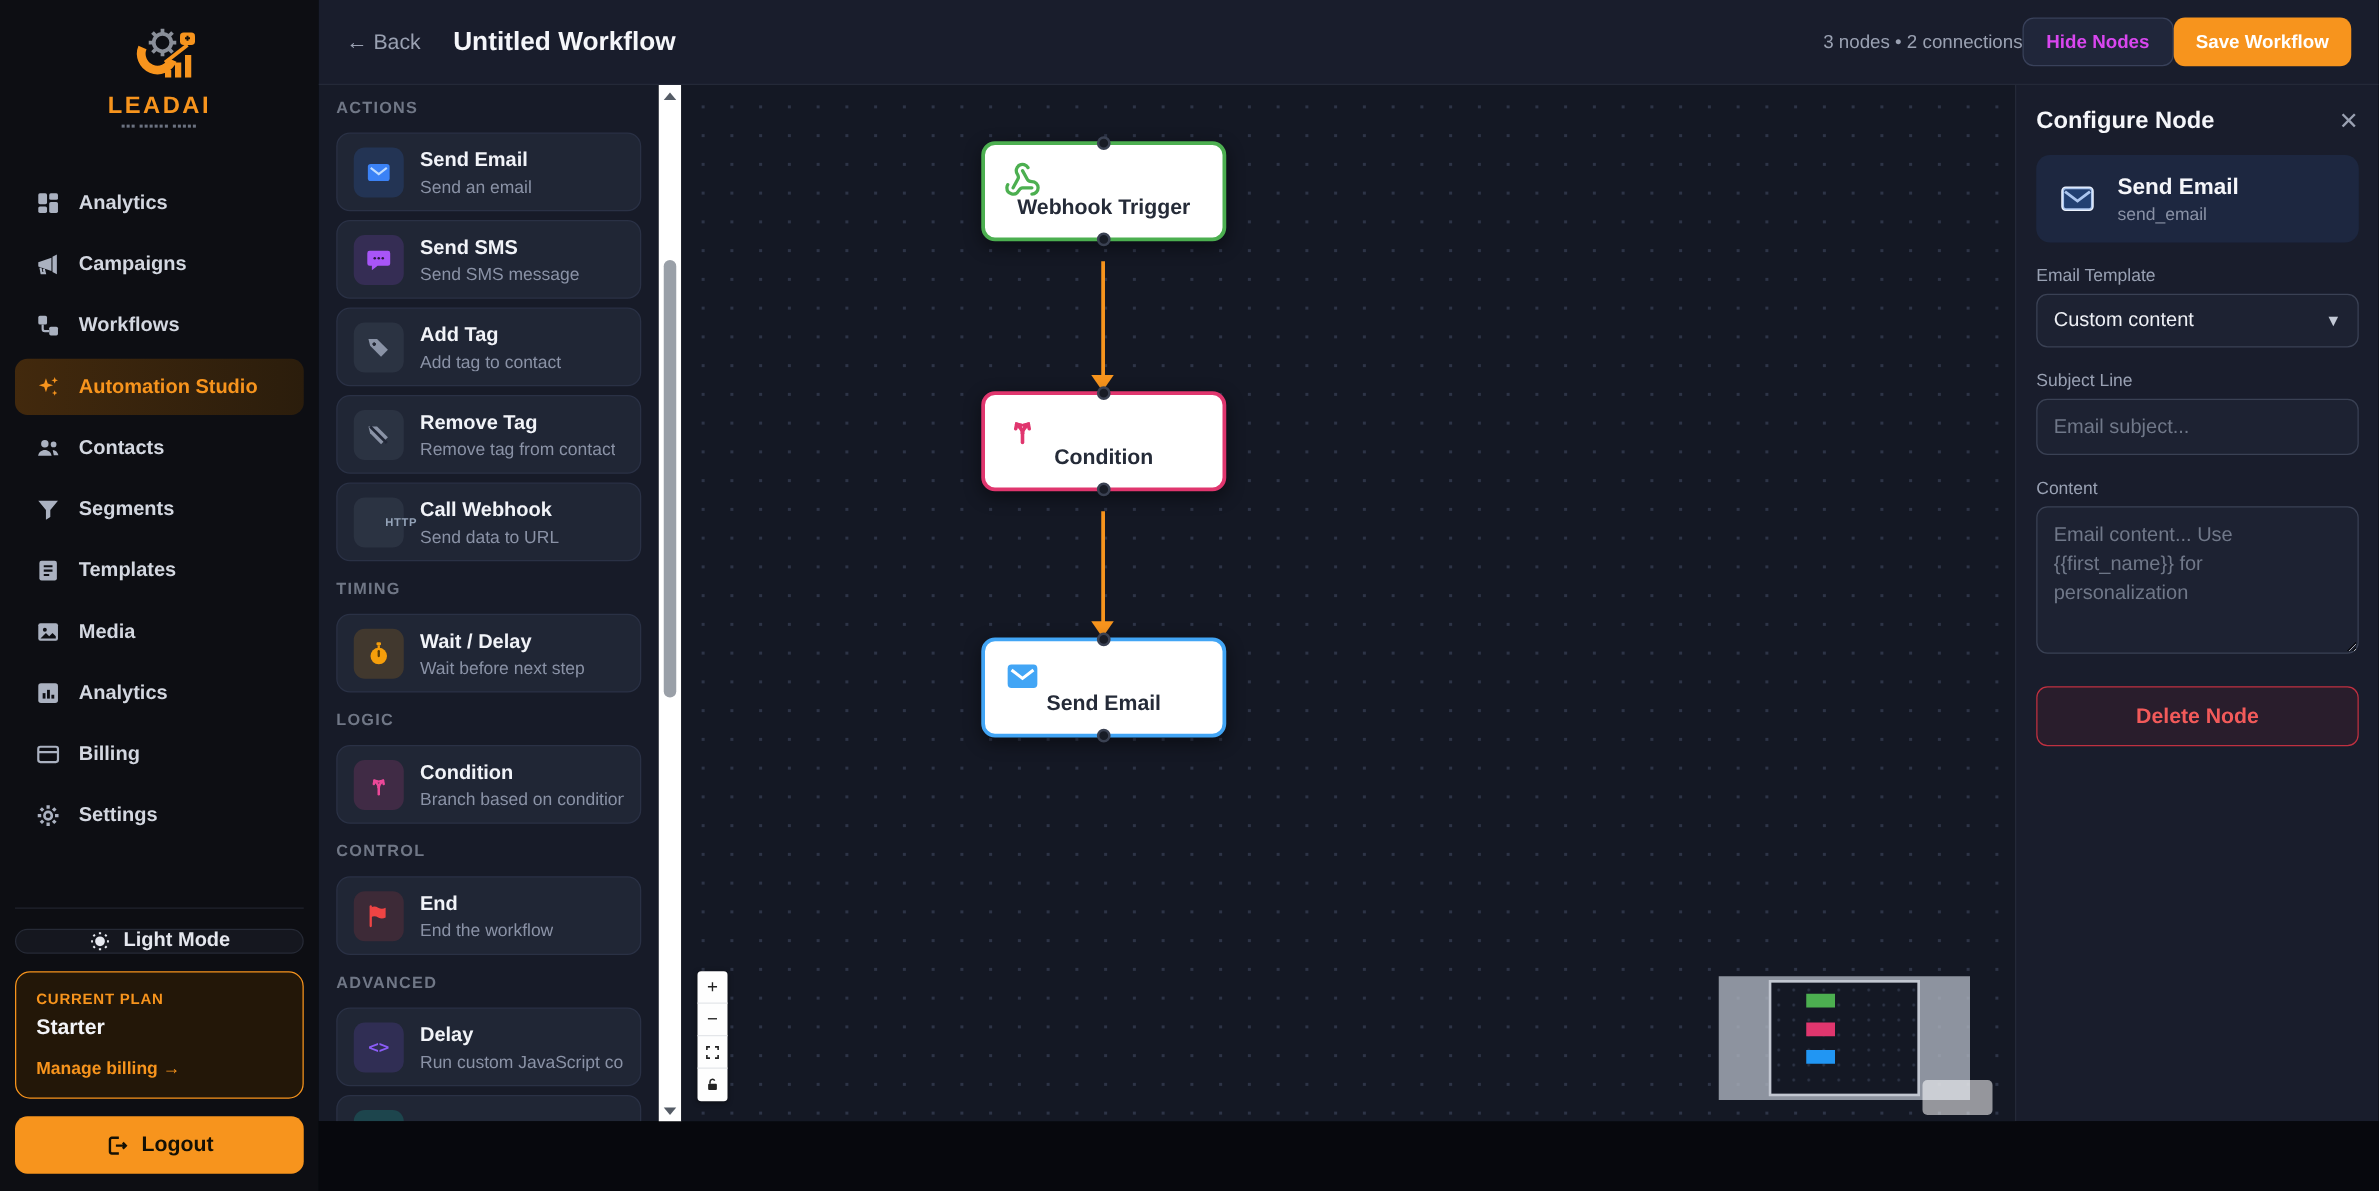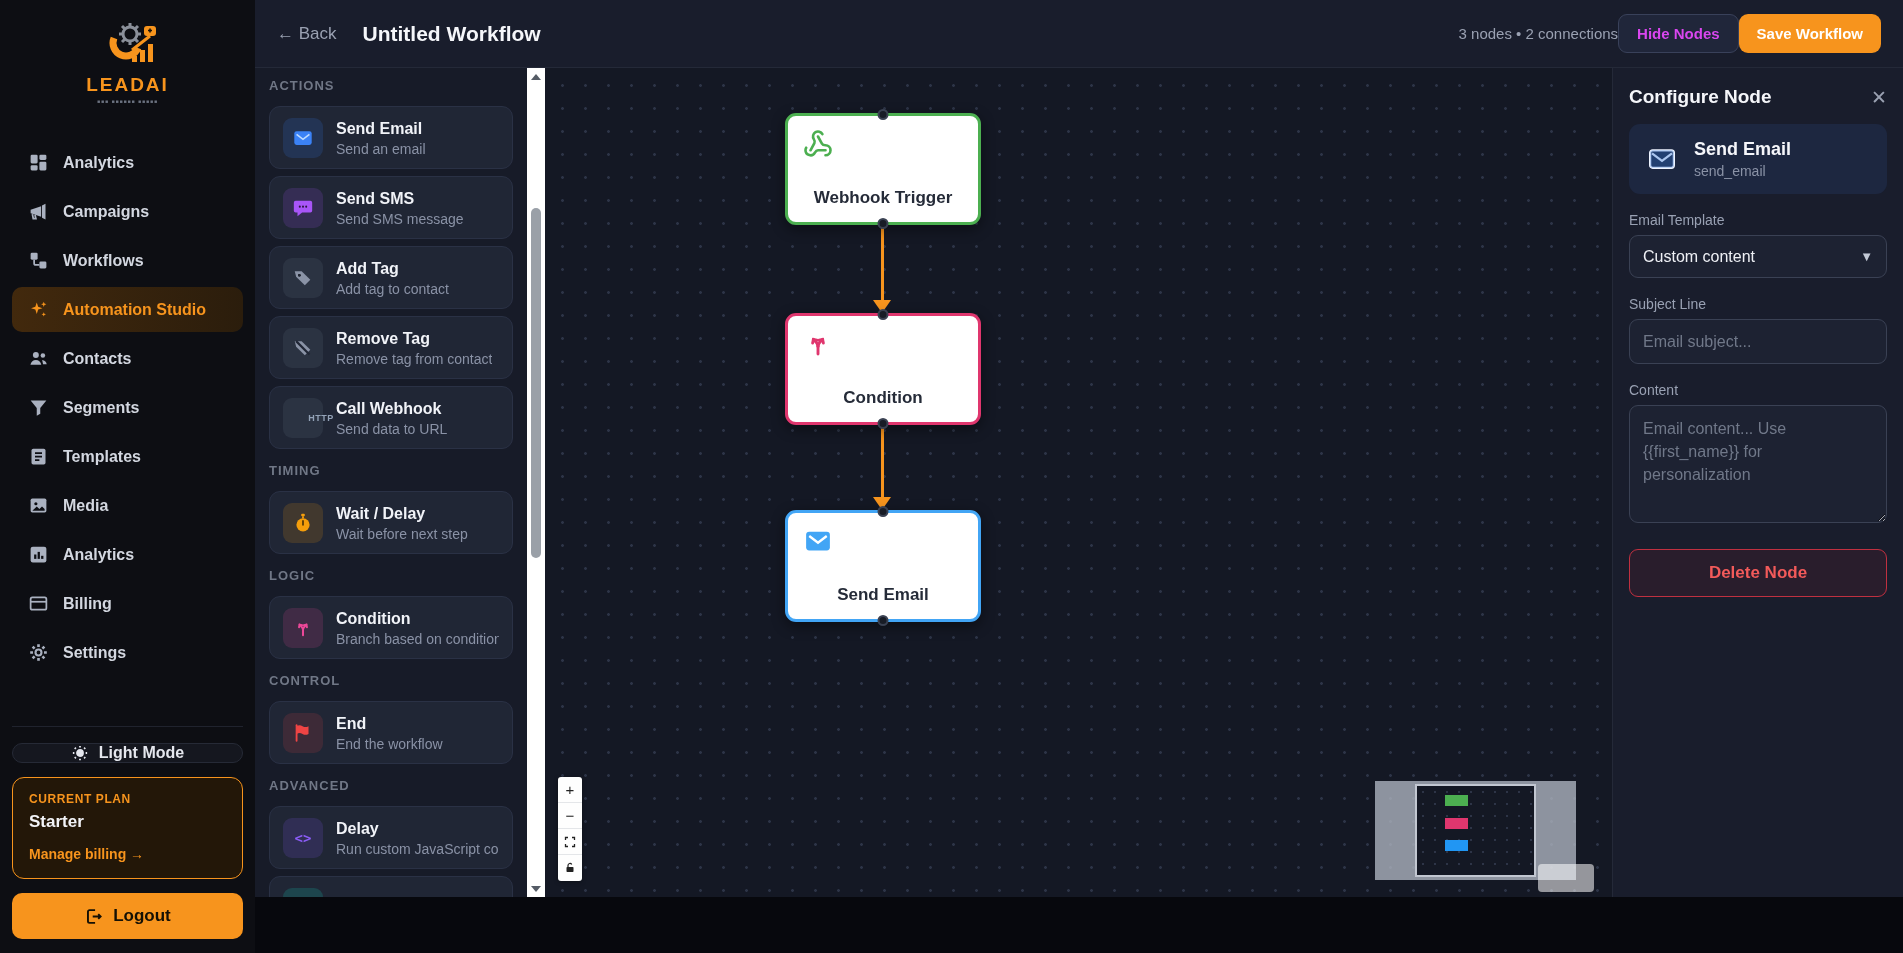--- a/index.html
+++ b/index.html
@@ -84,21 +84,21 @@
     border-bottom:6px solid #555c66; }
   .sb-tri-down { width:0; height:0; border-left:5px solid transparent; border-right:5px solid transparent;
     border-top:6px solid #555c66; }
   .sb-thumb { position:absolute; left:4px; width:10px; top:140px; height:350px; background:#9aa0a8;
     border-radius:6px; cursor:pointer; }
 
   
   .canvas { flex:1; position:relative; background:#141824; overflow:hidden;
     background-image:radial-gradient(circle, #2d3447 1.3px, transparent 1.5px);
     background-size:23px 23px; background-position:6px 6px; }
-  .node { position:absolute; left:240px; width:196px; height:112px; background:#ffffff;
+  .node { position:absolute; left:240px; width:196px; height:80px; background:#ffffff;
     border-radius:11px; box-shadow:0 4px 14px rgba(0,0,0,.45); cursor:pointer; }
   .node .n-icon { position:absolute; top:13px; left:15px; width:30px; height:30px; }
   .node .n-label { position:absolute; bottom:14px; left:0; right:0; text-align:center;
     color:#252b38; font-size:17px; font-weight:bold; }
   .node-trigger { top:45px; border:3px solid #4caf50; }
   .node-condition { top:245px; border:3px solid #e0366e; }
   .node-action { top:442px; border:3px solid #42a5f5; }
   .handle { position:absolute; left:50%; transform:translateX(-50%); width:11px; height:11px;
     border-radius:50%; background:#181c26; border:2px solid #3a4152; }
   .handle.top { top:-7px; } .handle.bottom { bottom:-7px; }

